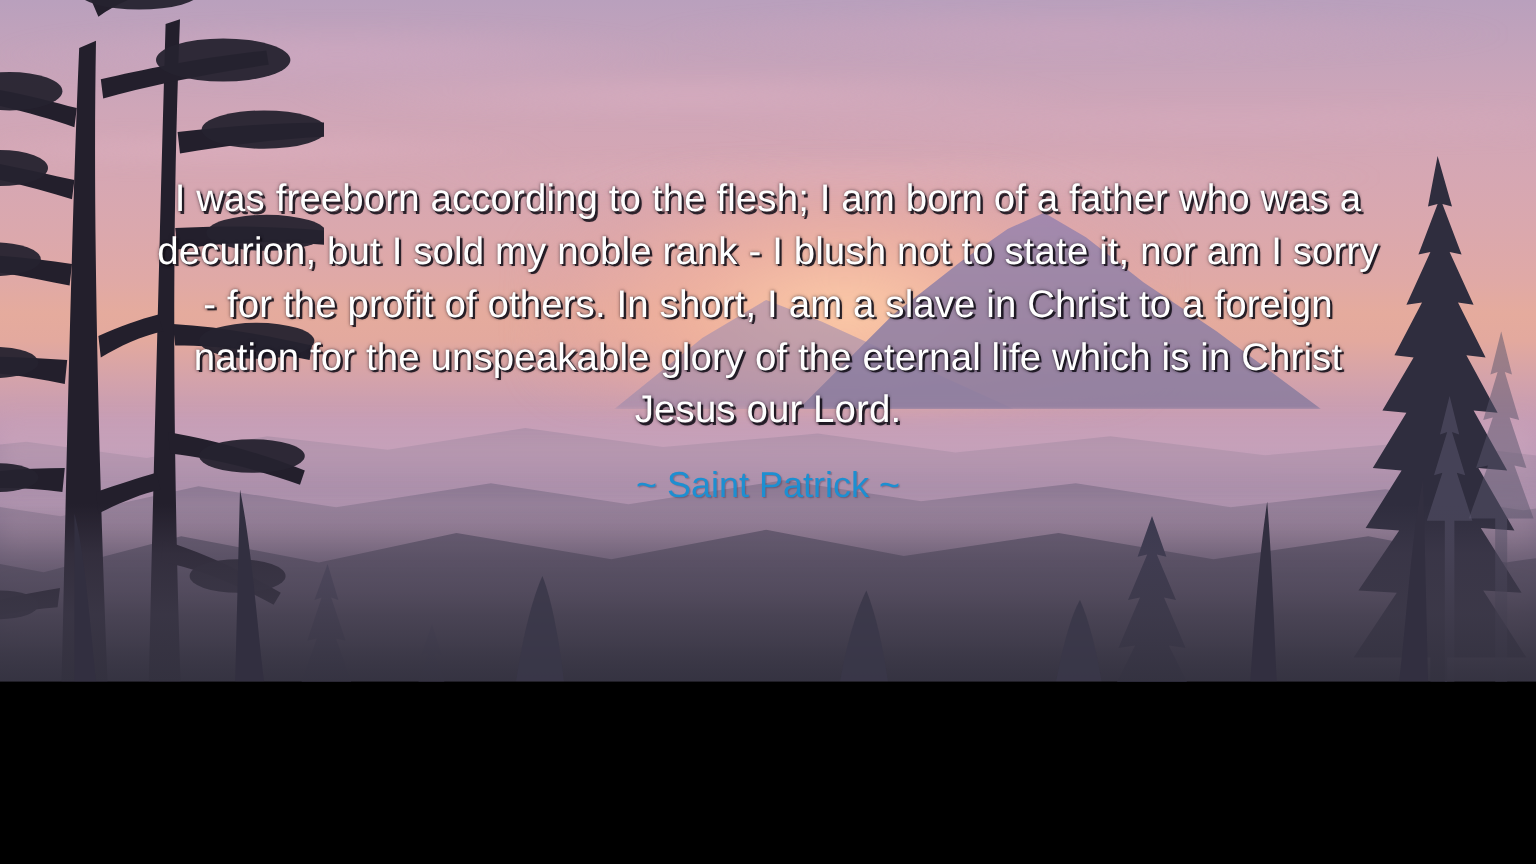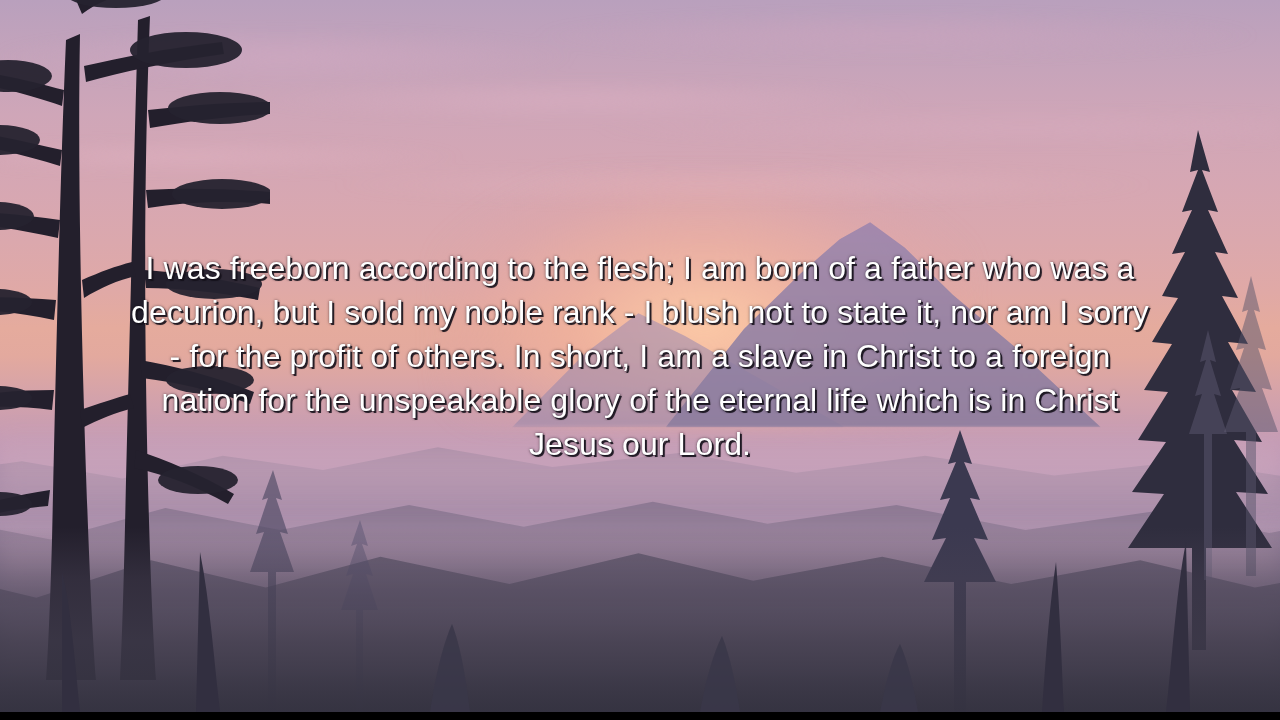--- a/index.html
+++ b/index.html
@@ -3,21 +3,21 @@
 <meta charset="utf-8">
 <style>
   html, body {
     margin: 0;
     padding: 0;
     background: #000;
   }
   .stage {
     position: relative;
     width: 1280px;
-    height: 712px;
+    height: 568px;
     overflow: hidden;
     font-family: "Liberation Sans", sans-serif;
   }
 
   
   .photo {
     position: absolute;
     inset: 0;
     overflow: hidden;
   }
@@ -269,15 +269,16 @@
       <g fill="#3a3749" opacity=".85">
         <path d="M430 180 C436 140 444 110 452 92 C460 112 466 146 470 180 Z"></path>
         <path d="M700 180 C706 146 714 120 722 104 C730 124 736 152 740 180 Z"></path>
         <path d="M880 180 C886 150 892 126 900 112 C908 130 914 156 918 180 Z"></path>
       </g>
     </svg>
   </div>
 
   <div class="overlay">
     <p class="quote">I was freeborn according to the flesh; I am born of a father who was a decurion, but I sold my noble rank - I blush not to state it, nor am I sorry - for the profit of others. In short, I am a slave in Christ to a foreign nation for the unspeakable glory of the eternal life which is in Christ Jesus our Lord.</p>
+    <div class="attribution">~ Saint Patrick ~</div>
   </div>
 
 </div>
 
 </body></html>

